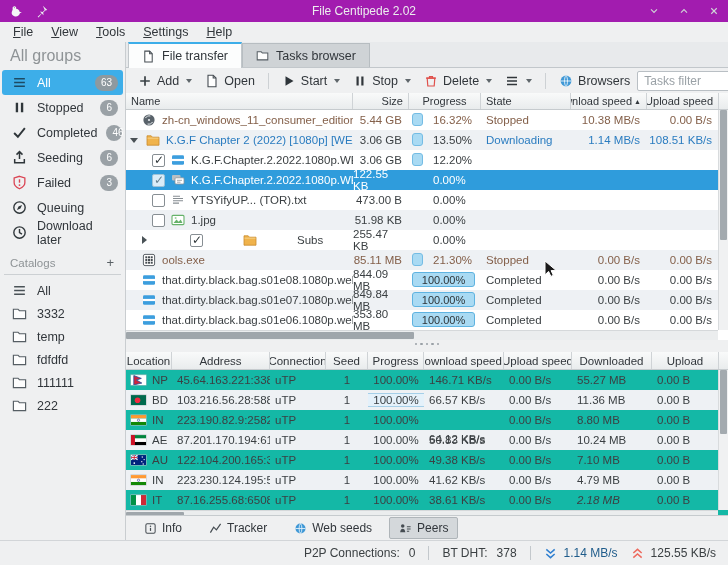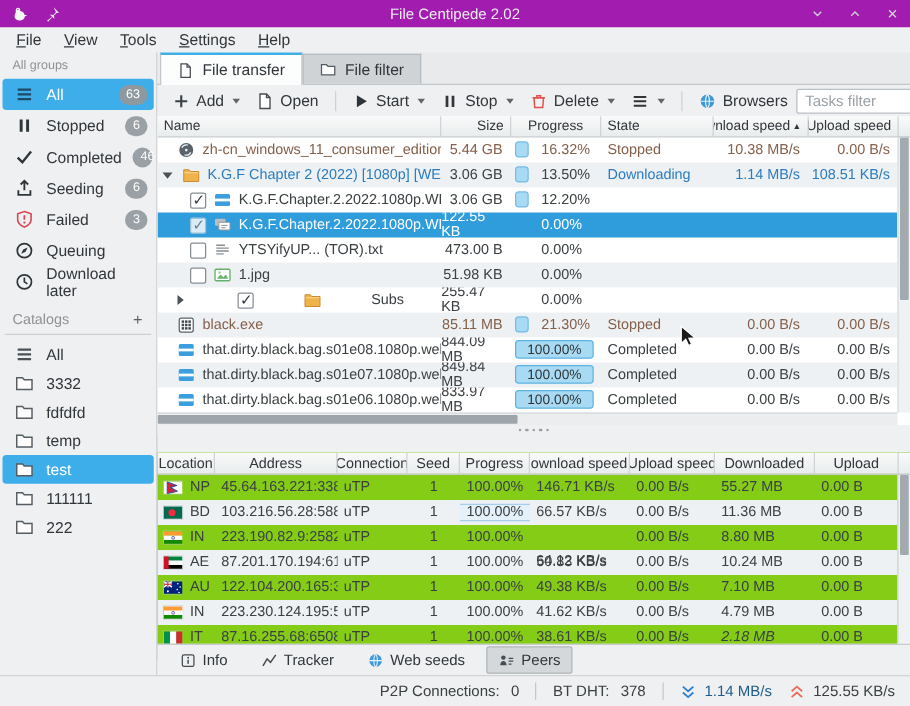--- a/index.html
+++ b/index.html
@@ -15,21 +15,21 @@
 .app-icons{display:flex;gap:11px;z-index:2}
 .app-icons .icon svg{width:15px;height:15px;display:block}
 
 
 .menubar{position:absolute;top:22px;left:0;right:0;height:20px;display:flex;align-items:center;padding-left:4px;background:#eff0f1;font-size:12.5px}
 .menu-item{padding:1px 9px;border-radius:2px}
 .menu-item u{text-decoration:underline}
 
 
 .sidebar{position:absolute;top:42px;left:0;width:125px;bottom:25px;overflow:hidden;background:#eff0f1}
-.side-label{color:#8e9396;font-size:10px;padding:5px 10px 5px}
+.side-label{color:#8e9396;font-size:16px;padding:5px 10px 5px}
 .side-item{display:flex;align-items:center;height:25px;padding:0 5px 0 10px;gap:9px;border-radius:3px;margin:0 2px;font-size:12.5px}
 .side-item .icon{width:16px;flex:none;color:#2f363a;display:flex}
 .side-item .icon.red{color:#da4453}
 .side-item .icon svg{width:15px;height:15px}
 .side-item.selected{background:#3daee9;color:#fff}
 .side-item.selected .icon{color:#1d4a63}
 .badge{margin-left:auto;background:#9aa1a6;color:#fff;font-size:10px;line-height:1;border-radius:8px;padding:3px 6px;min-width:16px;text-align:center}
 .side-item.selected .badge{background:#8e999f}
 .cat-head{display:flex;align-items:center;color:#8e9396;font-size:11.5px;padding:11px 8px 3px 10px}
 .cat-plus{margin-left:auto;color:#596065;font-size:13px;line-height:1;padding:0 3px}
@@ -95,21 +95,21 @@
 .hthumb{position:absolute;top:1px;bottom:1px;background:#9fa6ab;border-radius:1px}
 .vscroll{position:absolute;top:17px;right:0;bottom:10px;width:10px;background:#f0f1f2;border-left:1px solid #d8dbdd}
 .vthumb{position:absolute;left:1px;right:1px;background:#a3aaaf;border-radius:1px}
 .hcorner{position:absolute;top:0;right:0;width:10px;height:17px;background:#e9eced;border-bottom:1px solid #c6cbce}
 
 
 .splitter{position:absolute;top:298px;left:0;right:0;height:8px;display:flex;align-items:center;justify-content:center;gap:3px;background:#eff0f1}
 .splitter i{width:2.5px;height:2.5px;border-radius:50%;background:#9aa1a6}
 
 
-.peers{position:absolute;top:320px;left:0;right:0;height:167px;background:#84cc16;overflow:hidden}
+.peers{position:absolute;top:310px;left:0;right:0;height:167px;background:#14b8a6;overflow:hidden}
 .peers .thead{height:18px}
 .peers .th{font-size:11.5px}
 .peers .rows{top:18px;bottom:9px}
 .prow{display:flex;height:20px;align-items:center;font-size:11.5px;color:#3b4043}
 .prow.alt{background:#eef1f4}
 .pcell{padding:0 5px;overflow:hidden;white-space:nowrap;flex:none;display:flex;align-items:center;height:100%}
 .pcell.c{justify-content:center}
 .progbox{border:1px solid #a5cfe8;background:#e4f1fa;padding:0px 7px;border-radius:2px}
 .flag{width:15px;height:10.5px;flex:none;margin-right:6px;box-shadow:0 0 0 0.5px #b9bec2}
 .flag svg{width:100%;height:100%;display:block}
@@ -275,37 +275,29 @@
             </svg>
           </span>
           <span>3332</span>
         </div>
         <div class="cat-item">
           <span class="icon">
             <svg viewBox="0 0 14 14">
               <path d="M1.3 3h4.3l1.3 1.4h5.8v7.3H1.3z" fill="#fdfdfd" stroke="#565e64" stroke-width="1.1"></path>
             </svg>
           </span>
+          <span>temp</span>
+        </div>
+        <div class="cat-item">
+          <span class="icon">
+            <svg viewBox="0 0 14 14">
+              <path d="M1.3 3h4.3l1.3 1.4h5.8v7.3H1.3z" fill="#fdfdfd" stroke="#565e64" stroke-width="1.1"></path>
+            </svg>
+          </span>
           <span>fdfdfd</span>
-        </div>
-        <div class="cat-item">
-          <span class="icon">
-            <svg viewBox="0 0 14 14">
-              <path d="M1.3 3h4.3l1.3 1.4h5.8v7.3H1.3z" fill="#fdfdfd" stroke="#565e64" stroke-width="1.1"></path>
-            </svg>
-          </span>
-          <span>temp</span>
-        </div>
-        <div class="cat-item selected">
-          <span class="icon">
-            <svg viewBox="0 0 14 14">
-              <path d="M1.3 3h4.3l1.3 1.4h5.8v7.3H1.3z" fill="#fdfdfd" stroke="#565e64" stroke-width="1.1"></path>
-            </svg>
-          </span>
-          <span>test</span>
         </div>
         <div class="cat-item">
           <span class="icon">
             <svg viewBox="0 0 14 14">
               <path d="M1.3 3h4.3l1.3 1.4h5.8v7.3H1.3z" fill="#fdfdfd" stroke="#565e64" stroke-width="1.1"></path>
             </svg>
           </span>
           <span>111111</span>
         </div>
         <div class="cat-item">
@@ -330,21 +322,21 @@
             </svg>
           </span>
           <span>File transfer</span>
         </div>
         <div class="tab">
           <span class="icon">
             <svg viewBox="0 0 14 14">
               <path d="M1.3 3h4.3l1.3 1.4h5.8v7.3H1.3z" fill="#fdfdfd" stroke="#565e64" stroke-width="1.1"></path>
             </svg>
           </span>
-          <span>File filter</span>
+          <span>Tasks browser</span>
         </div>
       </div>
 
     <div class="toolbar">
       <div class="tbtn">
         <span class="icon">
             <svg viewBox="0 0 14 14">
               <path d="M7 2.2v9.6M2.2 7h9.6" stroke="#3a4145" stroke-width="1.7" fill="none"></path>
             </svg>
           </span>
@@ -585,21 +577,21 @@
                     <rect x="8.7" y="3.3" width="2" height="2"></rect>
                     <rect x="3.3" y="6" width="2" height="2"></rect>
                     <rect x="6" y="6" width="2" height="2"></rect>
                     <rect x="8.7" y="6" width="2" height="2"></rect>
                     <rect x="3.3" y="8.7" width="2" height="2"></rect>
                     <rect x="6" y="8.7" width="2" height="2"></rect>
                     <rect x="8.7" y="8.7" width="2" height="2"></rect>
                   </g>
                 </svg>
               </span>
-              <span class="lbl">black.exe</span>
+              <span class="lbl">ools.exe</span>
             </div>
             <div class="td r size" style="width: 56px;">85.11 MB</div>
             <div class="td prog" style="width: 72px;">
               <span class="pbar-s"></span>
               <span class="ptext">21.30%</span>
             </div>
             <div class="td state" style="width: 90px;">Stopped</div>
             <div class="td r" style="width: 76px;">0.00 B/s</div>
             <div class="td r" style="width: 72px;">0.00 B/s</div>
           </div>
@@ -642,21 +634,21 @@
           <div class="trow">
             <div class="td name" style="width: 227px; padding-left: 16px;">
               <span class="ficon">
                 <svg viewBox="0 0 14 14">
                   <rect x="1" y="2.2" width="12" height="9.6" rx="1.3" fill="#3c9ede"></rect>
                   <rect x="1" y="5.9" width="12" height="2.2" fill="#ffffff"></rect>
                 </svg>
               </span>
               <span class="lbl">that.dirty.black.bag.s01e06.1080p.web.h264-…</span>
             </div>
-            <div class="td r size" style="width: 56px;">833.97 MB</div>
+            <div class="td r size" style="width: 56px;">353.80 MB</div>
             <div class="td prog" style="width: 72px;">
               <span class="pbar-f">100.00%</span>
             </div>
             <div class="td state" style="width: 90px;">Completed</div>
             <div class="td r" style="width: 76px;">0.00 B/s</div>
             <div class="td r" style="width: 72px;">0.00 B/s</div>
           </div>
         </div>
       <div class="hcorner"></div>
       <div class="vscroll">

